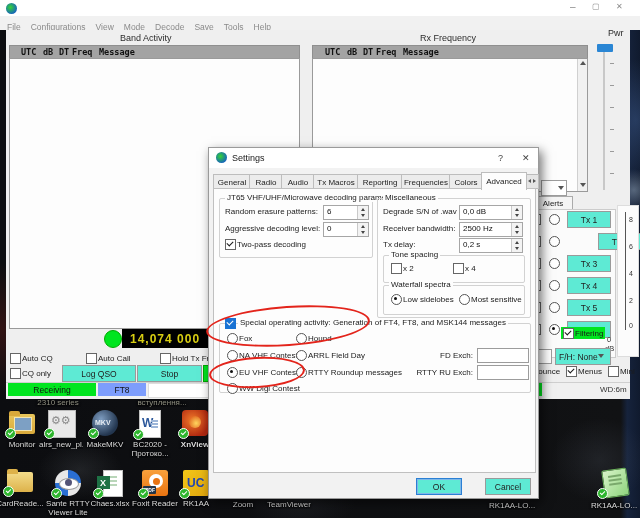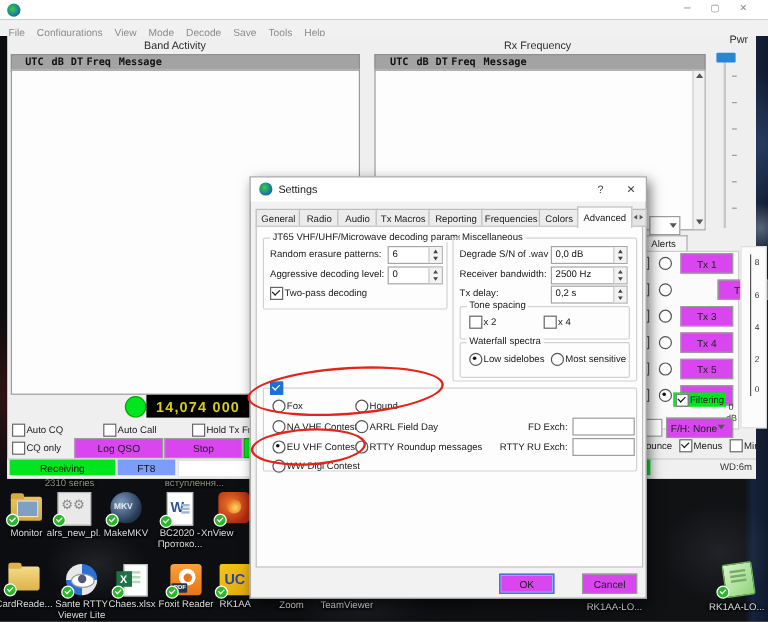--- a/index.html
+++ b/index.html
@@ -19,21 +19,21 @@
       radial-gradient(30px 30px at 634px 190px,rgba(170,190,210,.45),transparent 70%),
       linear-gradient(90deg,#0c0d10 0%,#111214 97%,#16233c 98%,#101a2e 100%),
       #0e0f11;}
   
   .winbar{background:#ffffff;}
   .menu-item{color:#8a8a8a;font-size:8.5px;padding:6px 5px;}
   .panel-hdr{background:#a3a3a3;border:1px solid #8f8f8f;}
   .panel-hdr span{position:absolute;top:1px;font-size:8.5px;font-weight:bold;color:#111;
     font-family:"DejaVu Sans Mono",monospace;}
   .list{background:#fdfdfd;border:1px solid #9a9a9a;}
-  .btn{background:#d946ef;border:1px solid #9a9a9a;font-size:8.5px;color:#222;
+  .btn{background:#5eead4;border:1px solid #9a9a9a;font-size:8.5px;color:#222;
     display:flex;align-items:center;justify-content:center;}
   .cb{width:9px;height:9px;background:#fff;border:1px solid #666;position:absolute;}
   .cb .tick{position:absolute;left:1px;top:1px;width:5px;height:3px;
     border-left:1.5px solid #1a1a1a;border-bottom:1.5px solid #1a1a1a;transform:rotate(-45deg);}
   .cb.blue{background:#1a73d4;border-color:#1a73d4;}
   .cb.blue .tick{border-color:#fff;}
   .rad{width:9px;height:9px;border:1px solid #555;border-radius:50%;background:#fff;position:absolute;}
   .rad.sel::after{content:"";position:absolute;left:2px;top:2px;width:3px;height:3px;
     border-radius:50%;background:#111;}
   .tri-dn{width:0;height:0;border-left:3px solid transparent;border-right:3px solid transparent;
@@ -100,21 +100,21 @@
   <div class="badge"></div>
 </div>
 <span class="a dicon-label" style="left:128px;top:440px;width:44px;">BC2020 -</span>
 <span class="a dicon-label" style="left:128px;top:449px;width:44px;">Протоко...</span>
 
 <div class="a" style="left:182px;top:410px;width:26px;height:26px;">
   <div class="a" style="left:0;top:0;width:26px;height:26px;border-radius:4px;background:radial-gradient(circle at 40% 40%,#f07a2a,#b02810 75%);"></div>
   <div class="a" style="left:7px;top:6px;width:12px;height:12px;border-radius:50%;background:radial-gradient(circle at 60% 60%,#ffd65e,#d8480f);"></div>
   <div class="badge"></div>
 </div>
-<span class="a dicon-label" style="left:159px;top:440px;width:44px;">XnView</span>
+<span class="a dicon-label" style="left:173px;top:440px;width:44px;font-weight:bold;">XnView</span>
 
 <div class="a" style="left:7px;top:470px;width:26px;height:24px;">
   <div class="a" style="left:0;top:2px;width:26px;height:20px;background:linear-gradient(#f3dc8a,#ddb24a);border-radius:2px;"></div>
   <div class="a" style="left:0;top:-1px;width:11px;height:5px;background:#ddb24a;border-radius:2px 2px 0 0;"></div>
   <div class="badge"></div>
 </div>
 <span class="a dicon-label" style="left:-8px;top:499px;width:56px;">CardReade...</span>
 
 <div class="a" style="left:55px;top:470px;width:26px;height:26px;">
   <div class="a" style="left:0;top:0;width:26px;height:26px;border-radius:50%;background:conic-gradient(#2a6fd4 0 25%,#e8e8e8 25% 50%,#2a6fd4 50% 75%,#e8e8e8 75%);"></div>
@@ -378,20 +378,21 @@
   <span class="gtitle" style="left:180px;top:132px;">Waterfall spectra</span>
   <div class="a rad sel" style="left:182px;top:146px;"></div>
   <span class="a t8" style="left:194px;top:147px;">Low sidelobes</span>
   <div class="a rad" style="left:250px;top:146px;"></div>
   <span class="a t8" style="left:262px;top:147px;">Most sensitive</span>
 
   <div class="a group" style="left:10px;top:175px;width:310px;height:68px;"></div>
   <div class="a cb blue" style="left:16px;top:170px;">
         <span class="tick"></span>
       </div>
+  <span class="gtitle" style="left:29px;top:170px;">Special operating activity:  Generation of FT4, FT8, and MSK144 messages</span>
   <div class="a rad" style="left:18px;top:185px;"></div>
   <span class="a t8" style="left:30px;top:186px;">Fox</span>
   <div class="a rad" style="left:87px;top:185px;"></div>
   <span class="a t8" style="left:99px;top:186px;">Hound</span>
   <div class="a rad" style="left:18px;top:202px;"></div>
   <span class="a t8" style="left:30px;top:203px;">NA VHF Contest</span>
   <div class="a rad" style="left:87px;top:202px;"></div>
   <span class="a t8" style="left:99px;top:203px;">ARRL Field Day</span>
   <span class="a t8" style="left:182px;top:203px;width:82px;text-align:right;">FD Exch:</span>
   <div class="a field" style="left:268px;top:200px;width:50px;height:13px;">

